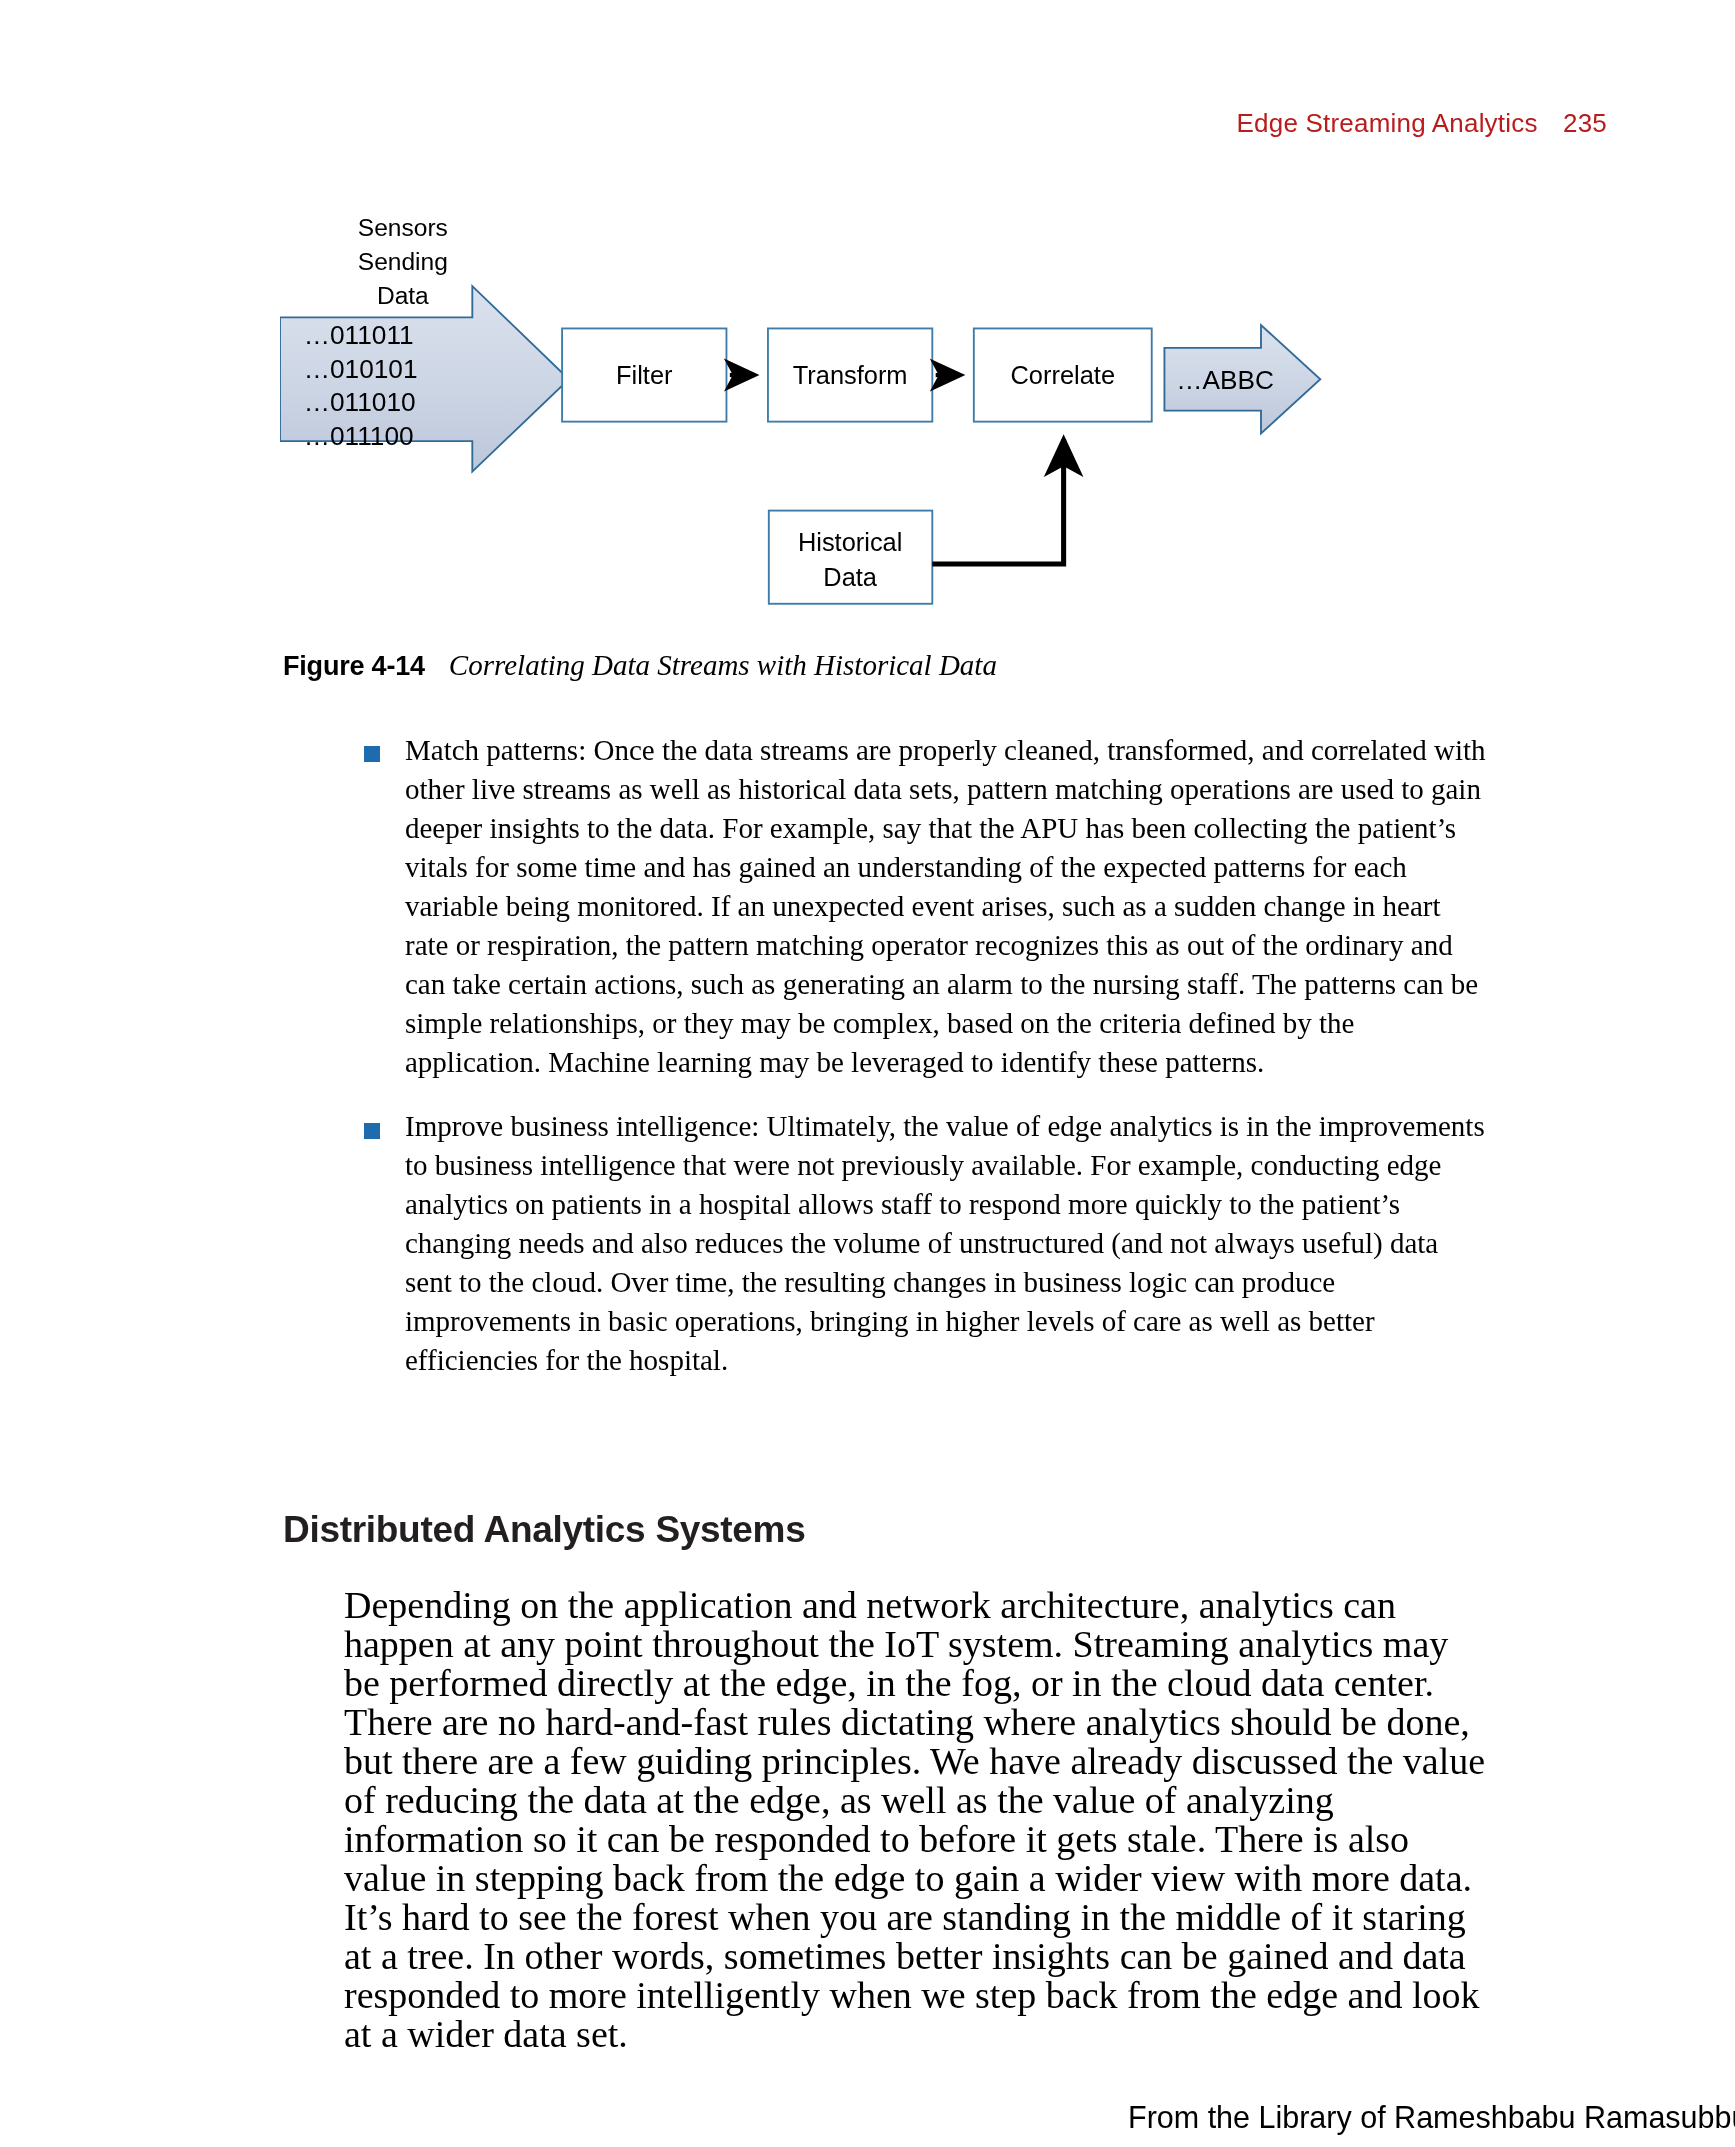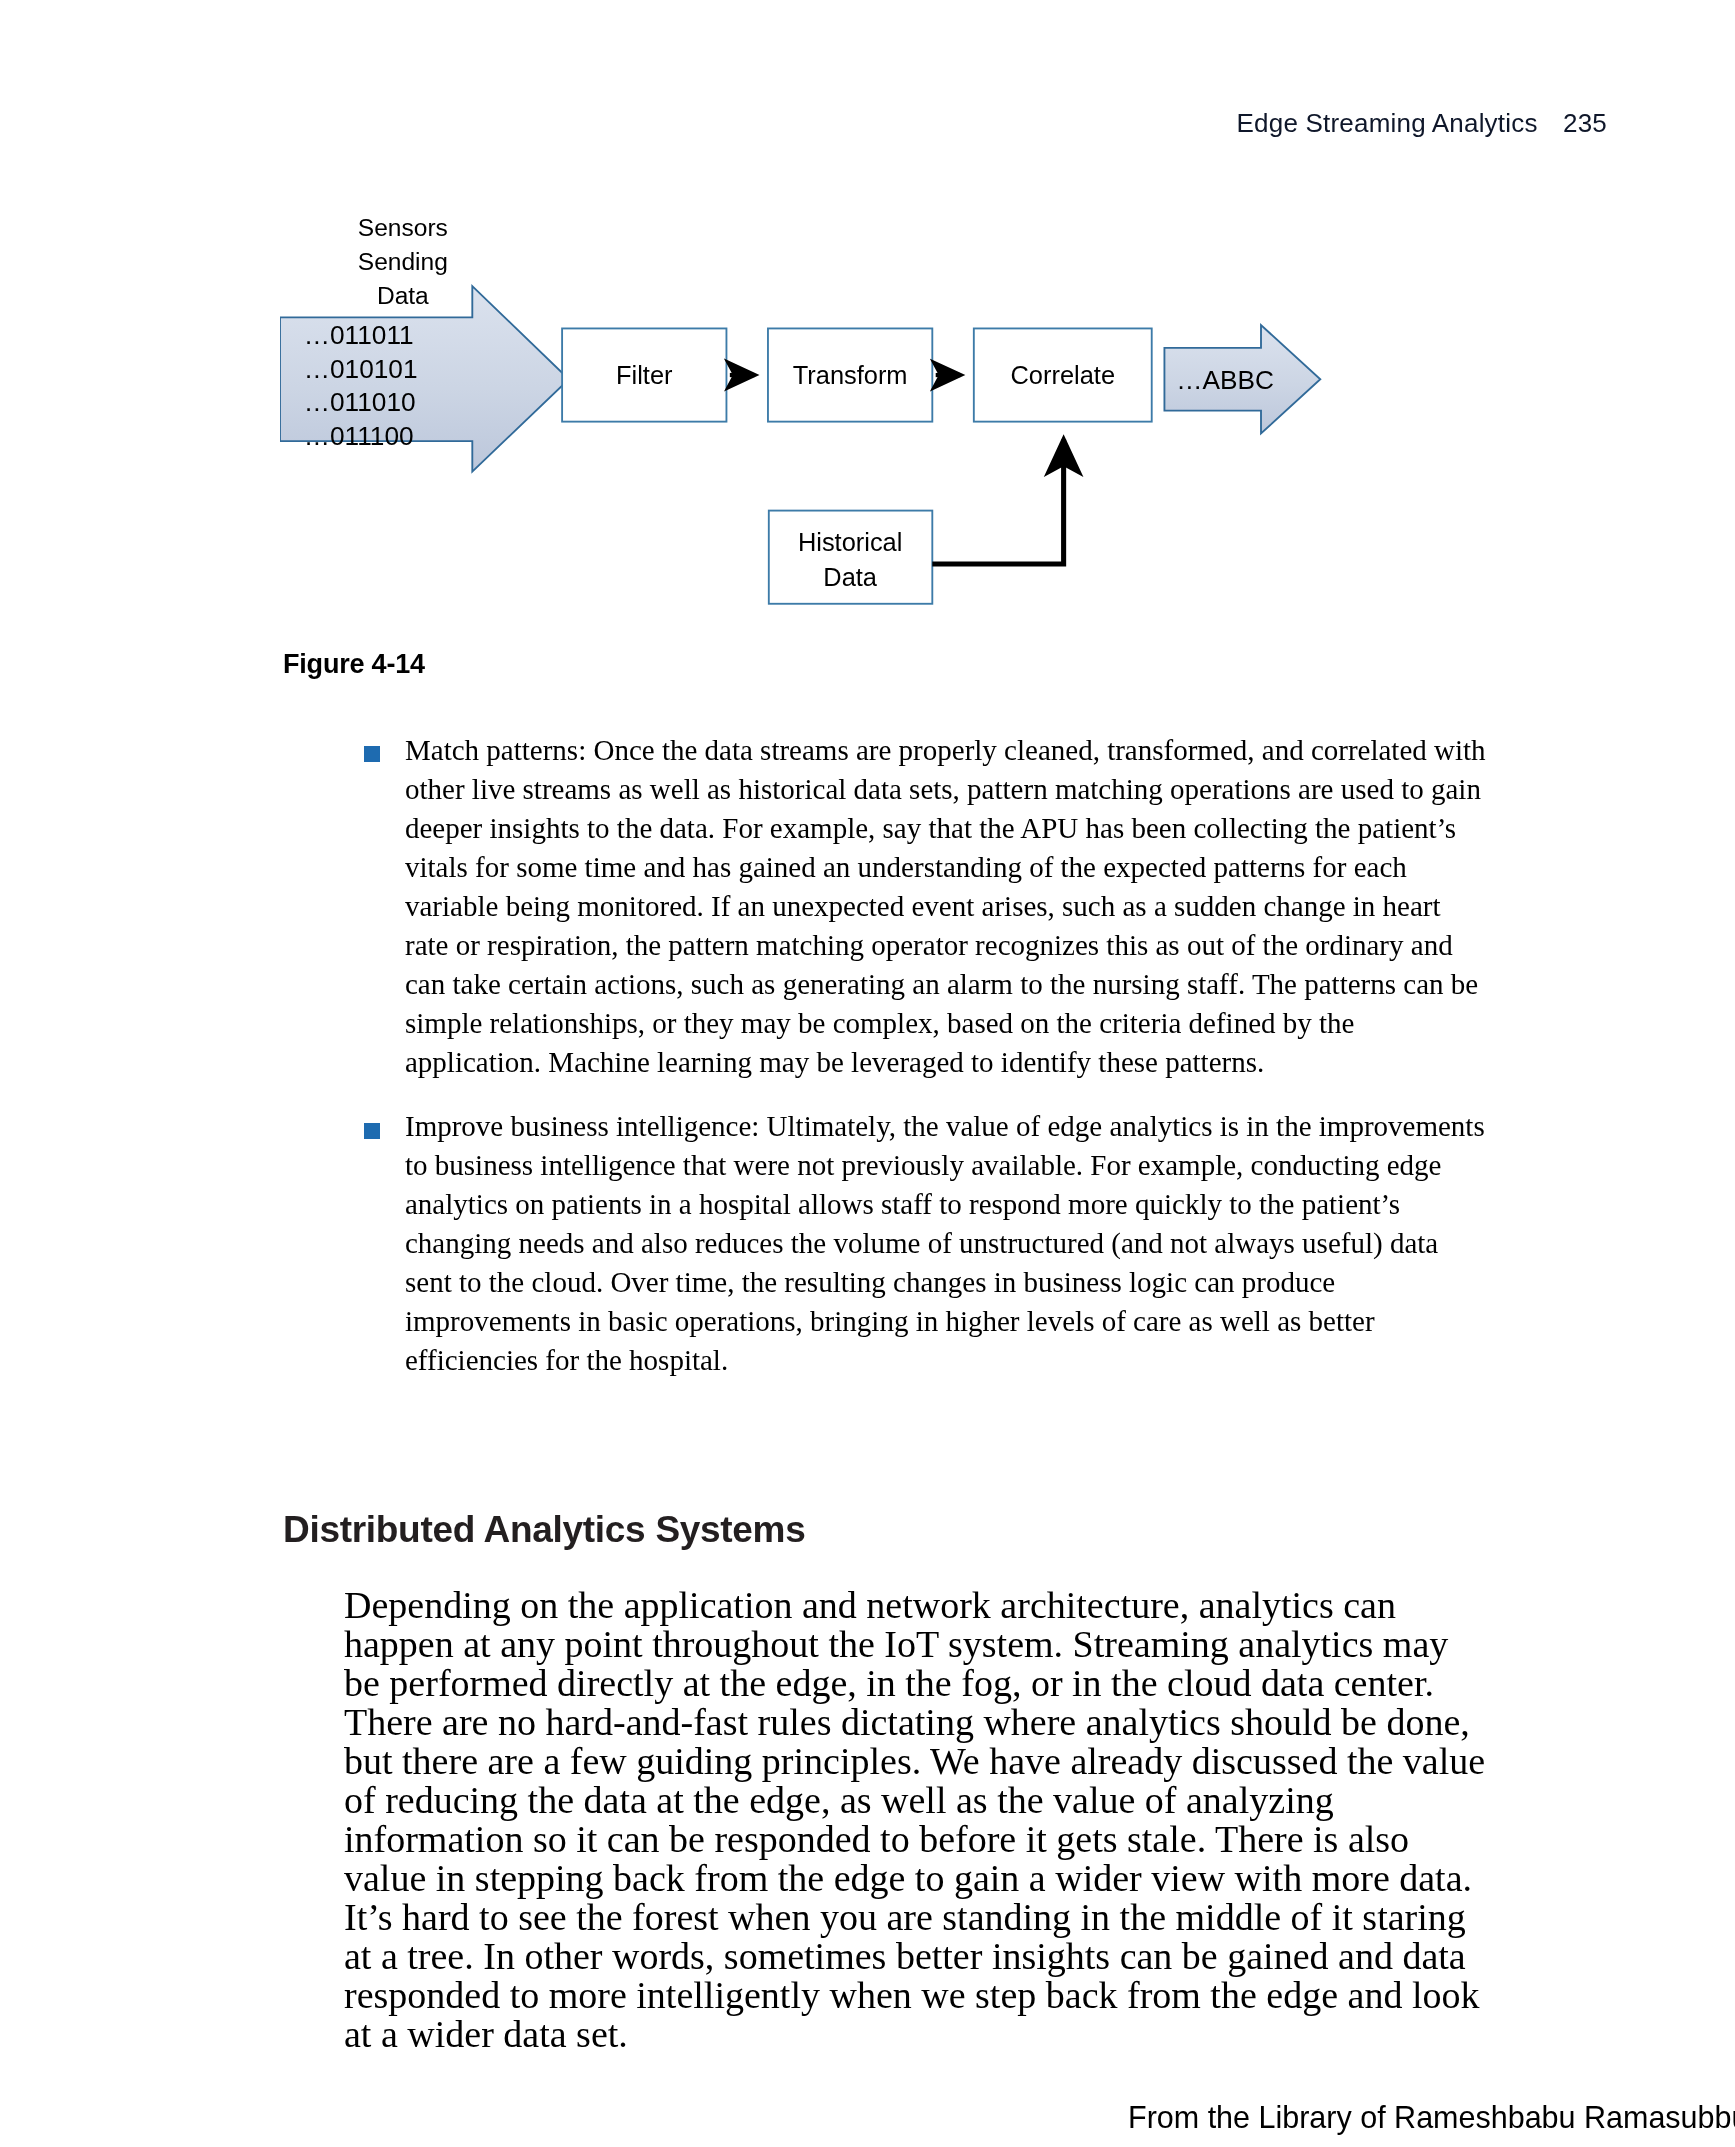--- a/index.html
+++ b/index.html
@@ -19,21 +19,21 @@
   
   .running-head {
     position: absolute;
     top: 108px;
     right: 129px;
     display: flex;
     align-items: baseline;
     font-family: "Liberation Sans", sans-serif;
     font-size: 26px;
     letter-spacing: 0.2px;
-    color: #0f172a;
+    color: #b91c1c;
     white-space: nowrap;
   }
   .running-head .rh-title { font-weight: 400; }
   .running-head .rh-page  { font-weight: 400; margin-left: 25.4px; }
 
   
   .figure {
     position: absolute;
     left: 280px;
     top: 191px;
@@ -204,20 +204,21 @@
     <rect x="577" y="377" width="193" height="110" fill="#ffffff" stroke="#3d7ba8" stroke-width="2.2"></rect>
     <text class="fig-box-label" x="673" y="425" text-anchor="middle">Historical</text>
     <text class="fig-box-label" x="673" y="466" text-anchor="middle">Data</text>
 
     <path d="M 770,440 L 925,440 L 925,293" fill="none" stroke="#000000" stroke-width="6" marker-end="url(#blkArrowUp)"></path>
   </svg>
 </div>
 
 <div class="fig-caption">
   <span class="cap-num">Figure 4-14</span>
+  <span class="cap-title">Correlating Data Streams with Historical Data</span>
 </div>
 
 <div class="bullets">
 
   <div class="bullet-item">
     <span class="bullet-marker"></span>
     <div class="bullet-text"><b>Match patterns:</b><span> Once the data streams are properly cleaned, transformed, and correlated with other live streams as well as historical data sets, pattern matching operations are used to gain deeper insights to the data. For example, say that the APU has been collecting the patient’s vitals for some time and has gained an understanding of the expected patterns for each variable being monitored. If an unexpected event arises, such as a sudden change in heart rate or respiration, the pattern matching operator recognizes this as out of the ordinary and can take certain actions, such as generating an alarm to the nursing staff. The patterns can be simple relationships, or they may be complex, based on the criteria defined by the application. Machine learning may be leveraged to identify these patterns.</span></div>
   </div>
 
   <div class="bullet-item">

